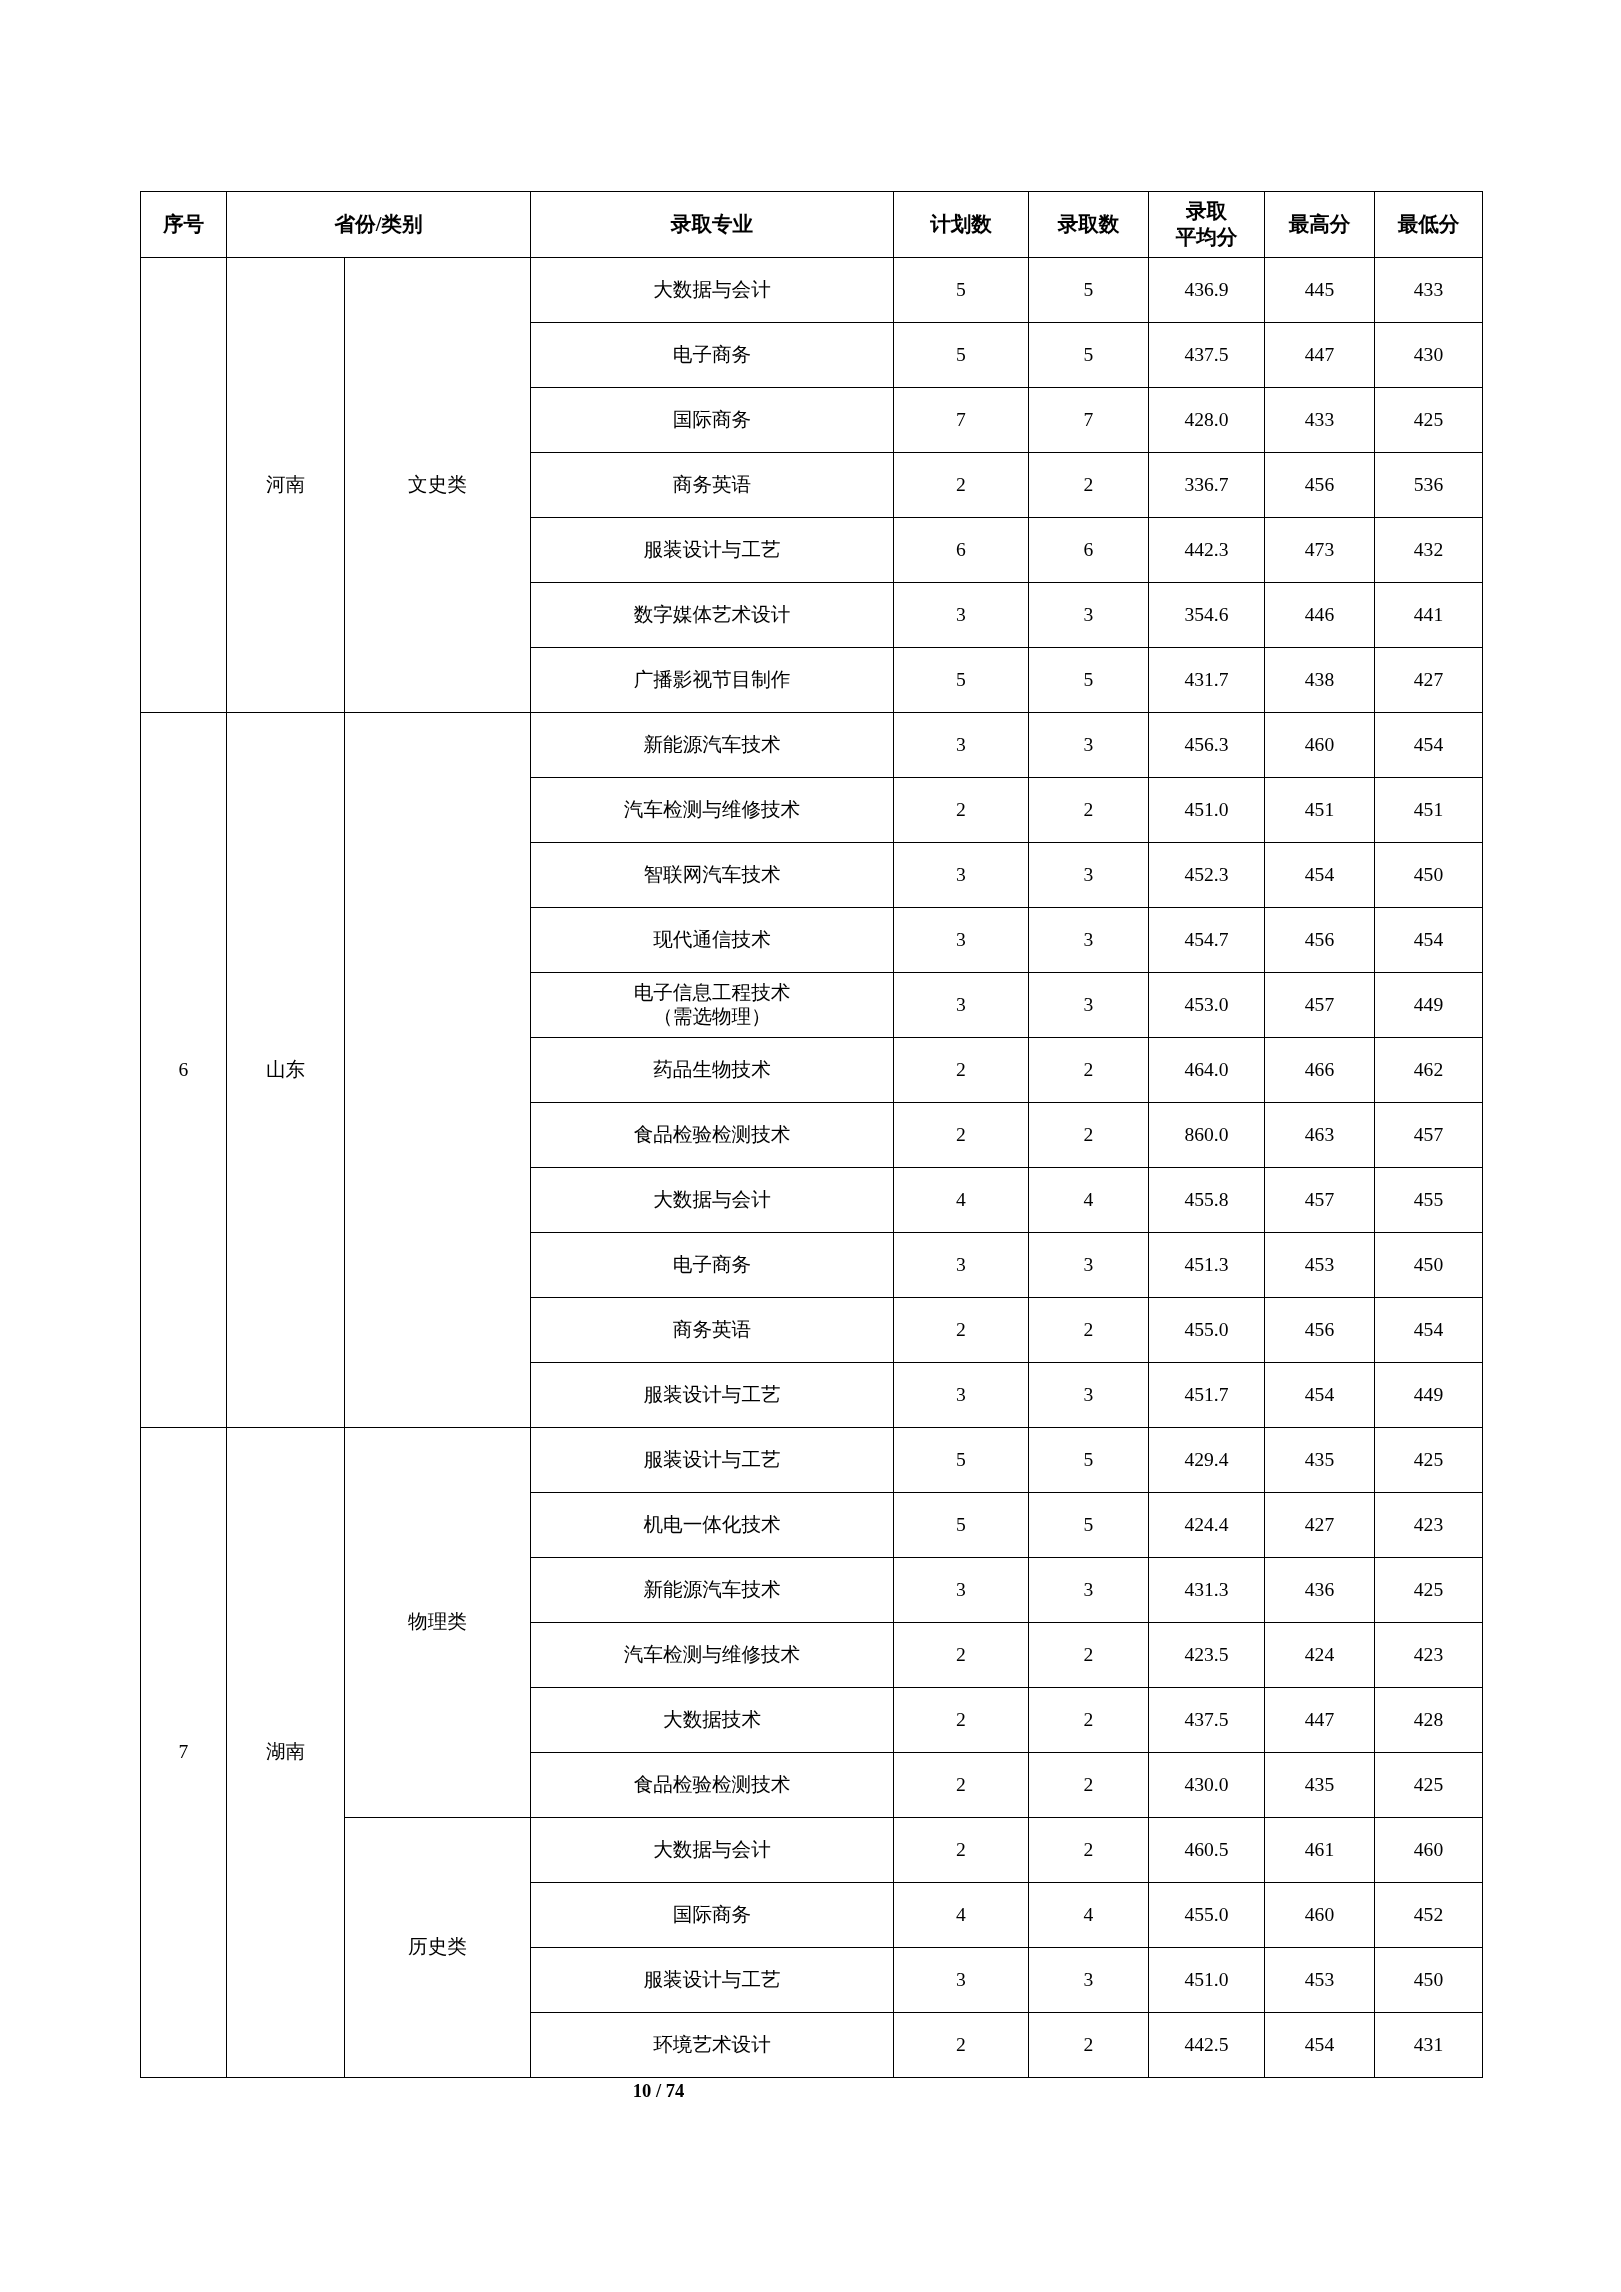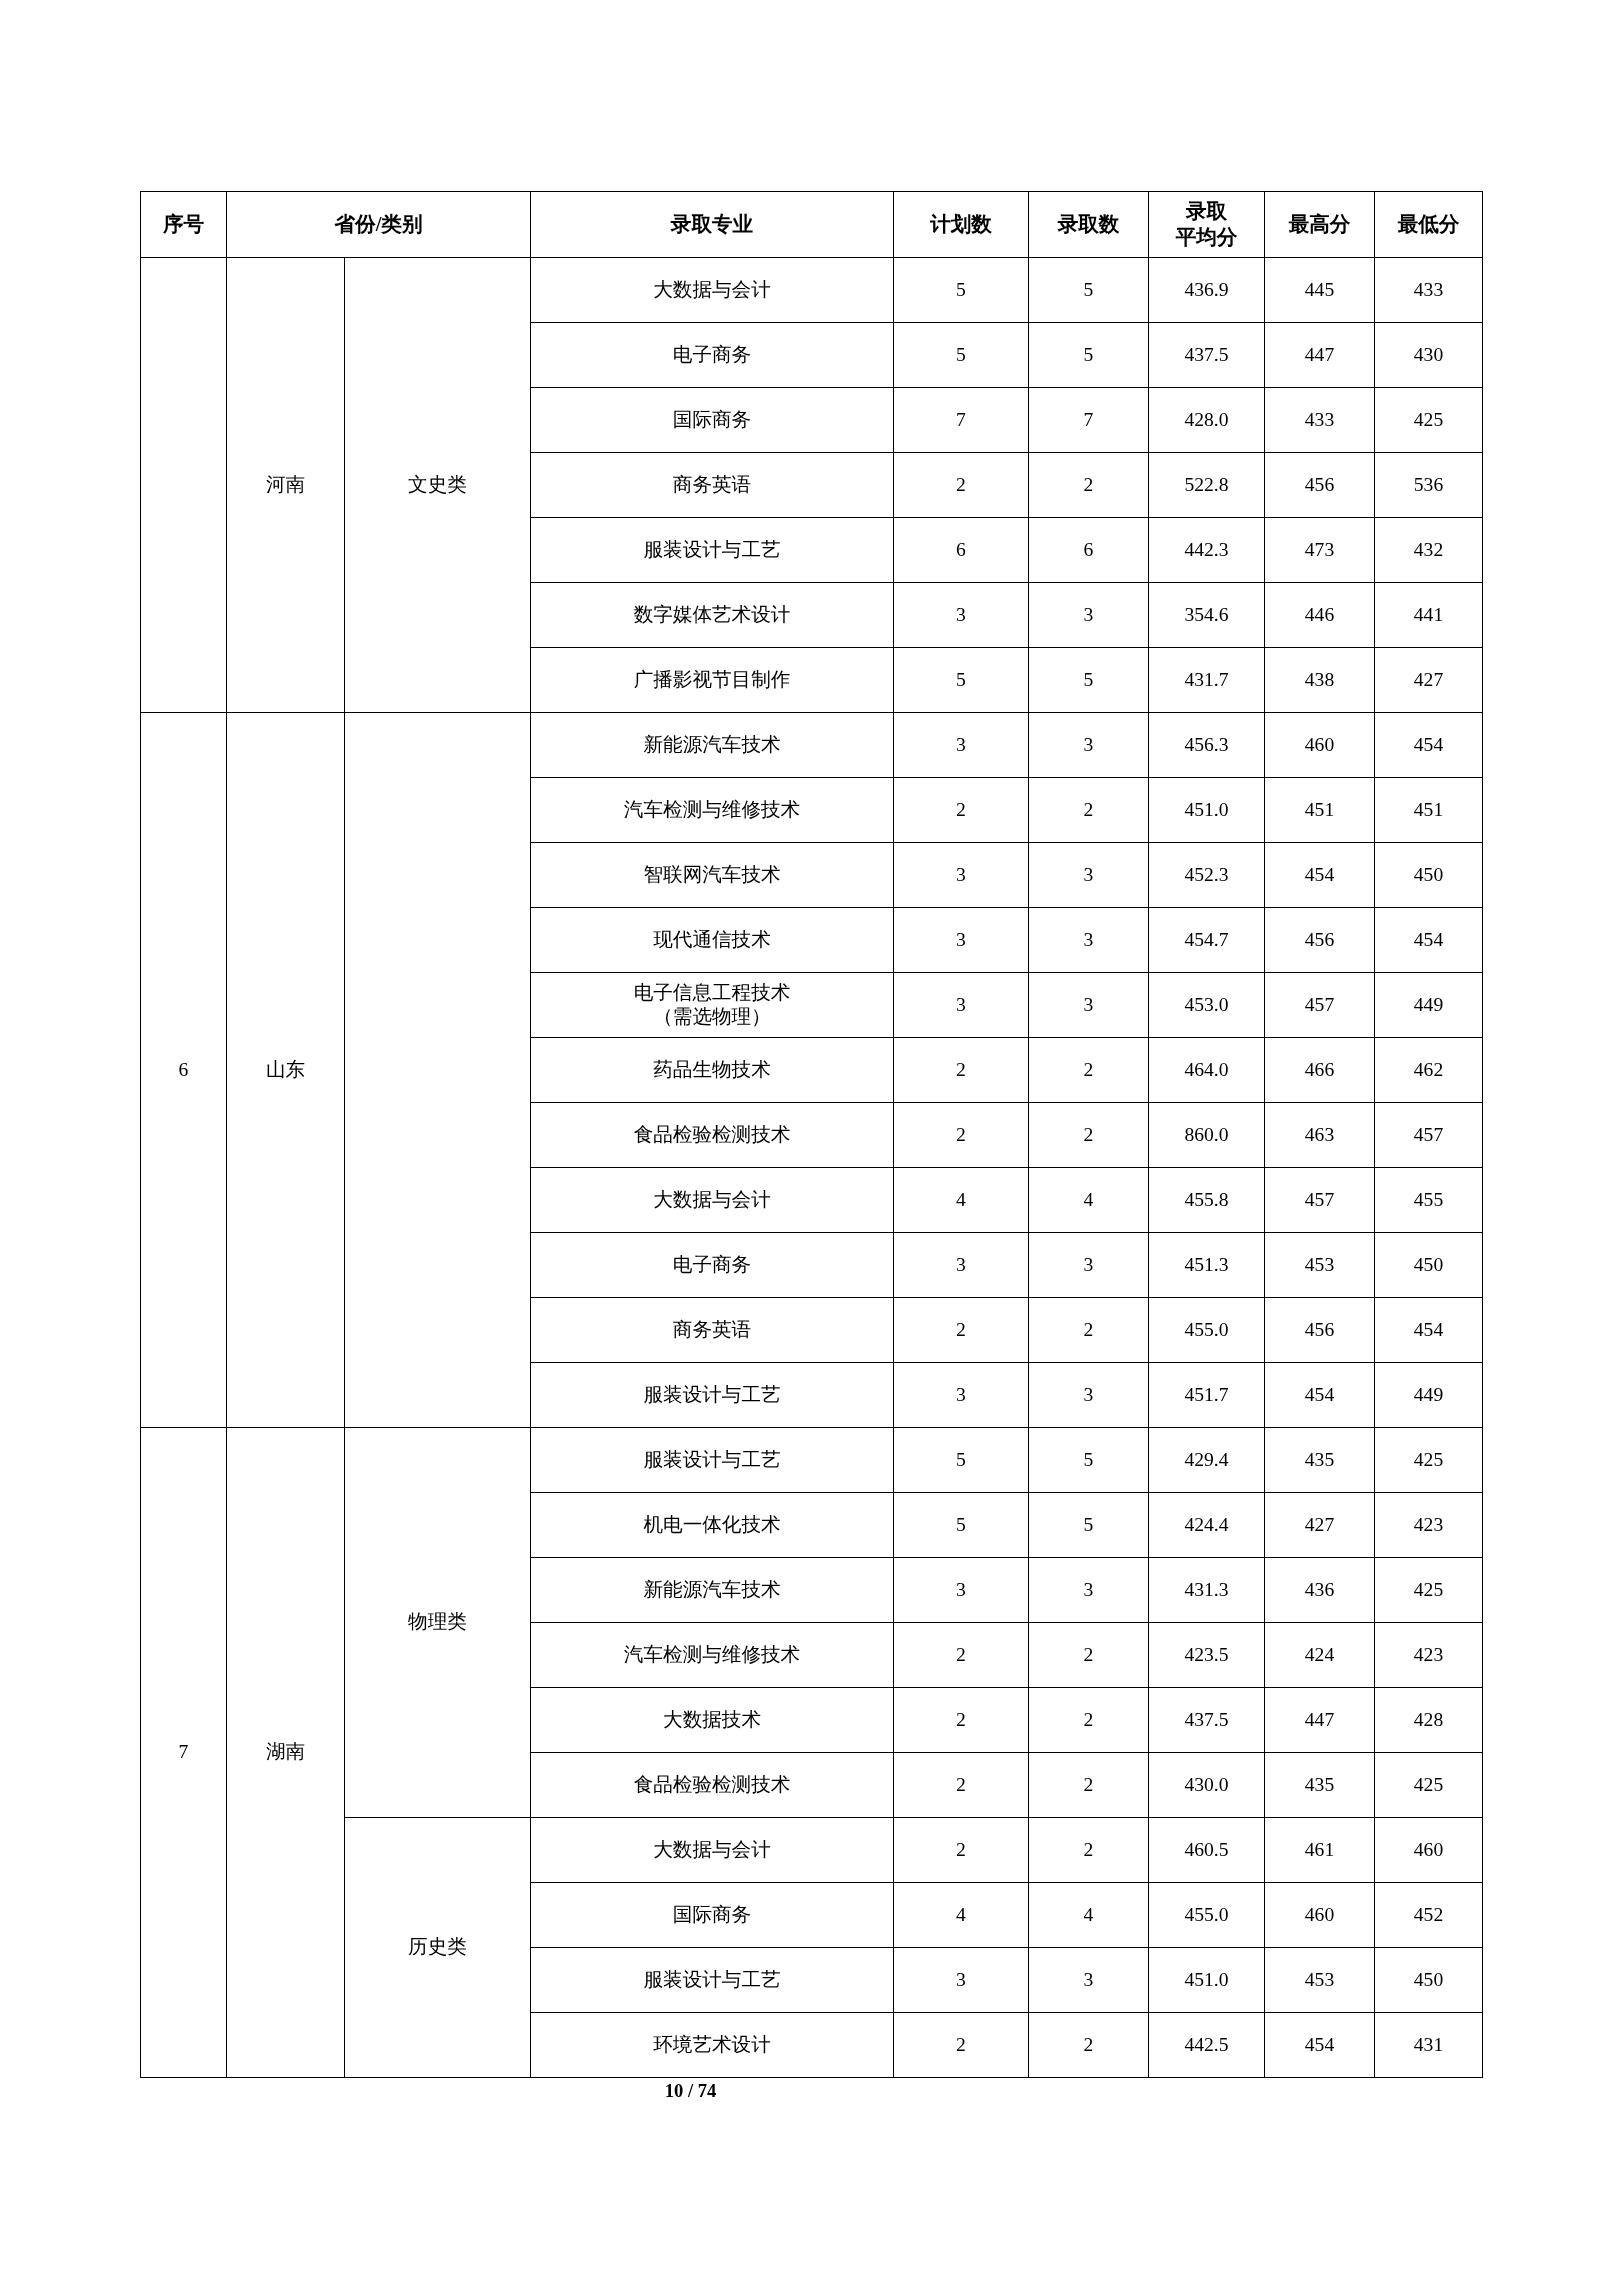--- a/index.html
+++ b/index.html
@@ -74,21 +74,20 @@
   }
   .footer {
     position: absolute;
     left: 0;
     top: 2080px;
     width: 1317px;
     text-align: center;
     font-size: 18.6px;
     font-weight: bold;
     font-family: "Liberation Serif", "DejaVu Serif", serif;
-    margin-left: 32px;
   }
 </style>
 </head>
 <body>
 
 <div class="page">
   <div class="table-wrap">
     <table class="score-table">
       <colgroup>
         <col class="col-seq">
@@ -141,21 +140,21 @@
             <td class="num">7</td>
             <td class="num">7</td>
             <td class="num">428.0</td>
             <td class="num">433</td>
             <td class="num">425</td>
           </tr>
           <tr>
             <td>商务英语</td>
             <td class="num">2</td>
             <td class="num">2</td>
-            <td class="num">522.8</td>
+            <td class="num">336.7</td>
             <td class="num">456</td>
             <td class="num">536</td>
           </tr>
           <tr>
             <td>服装设计与工艺</td>
             <td class="num">6</td>
             <td class="num">6</td>
             <td class="num">442.3</td>
             <td class="num">473</td>
             <td class="num">432</td>

